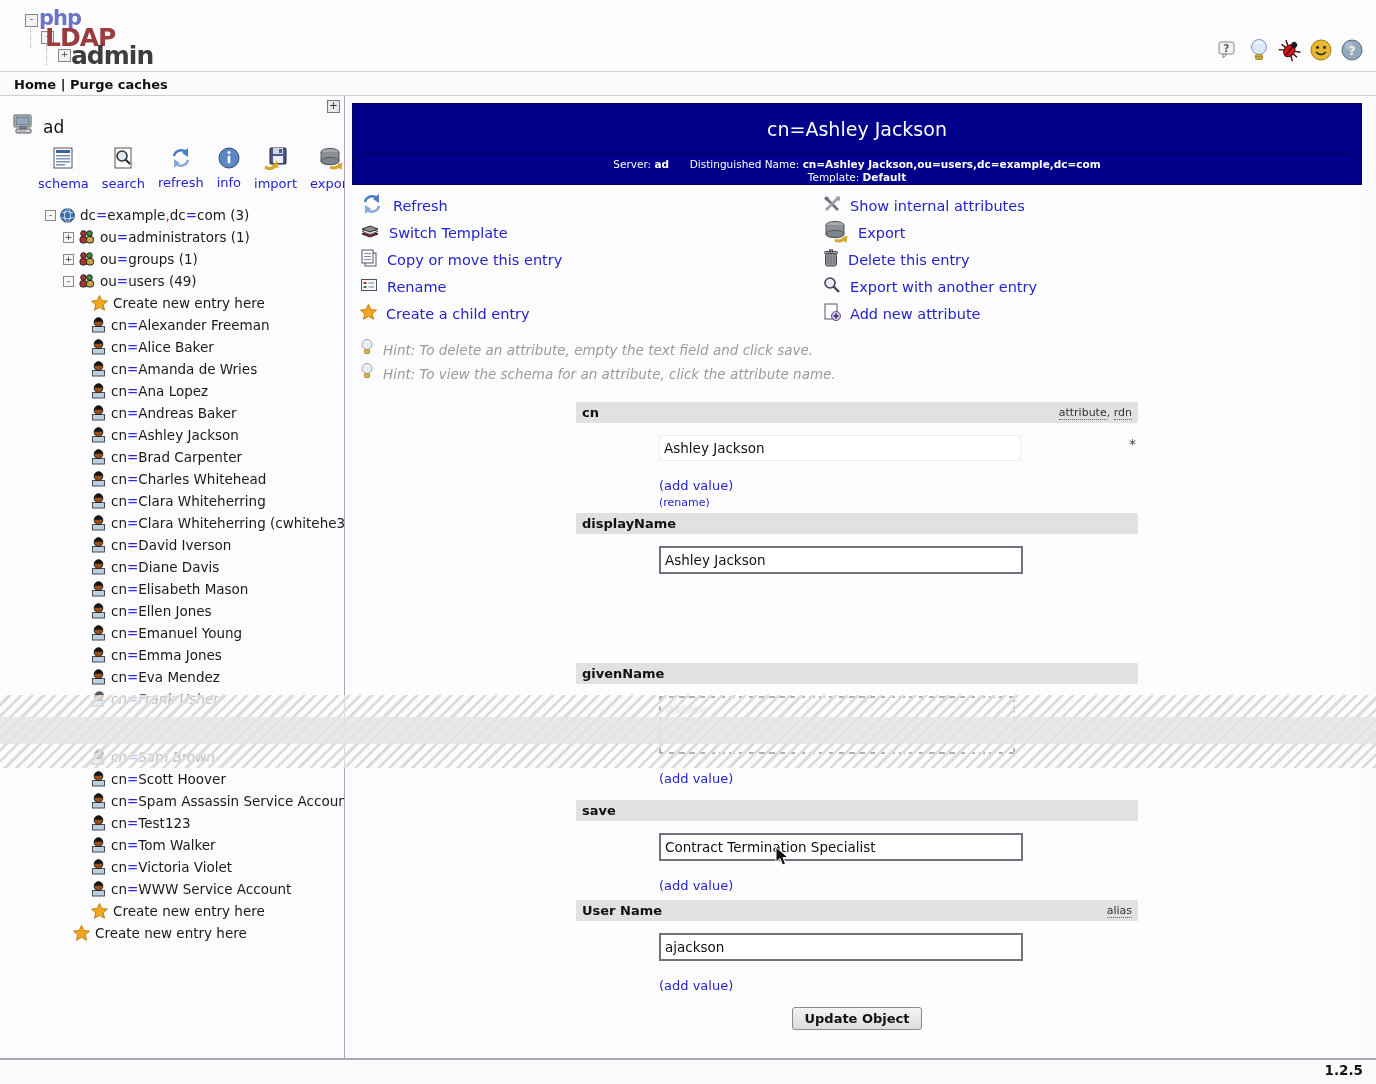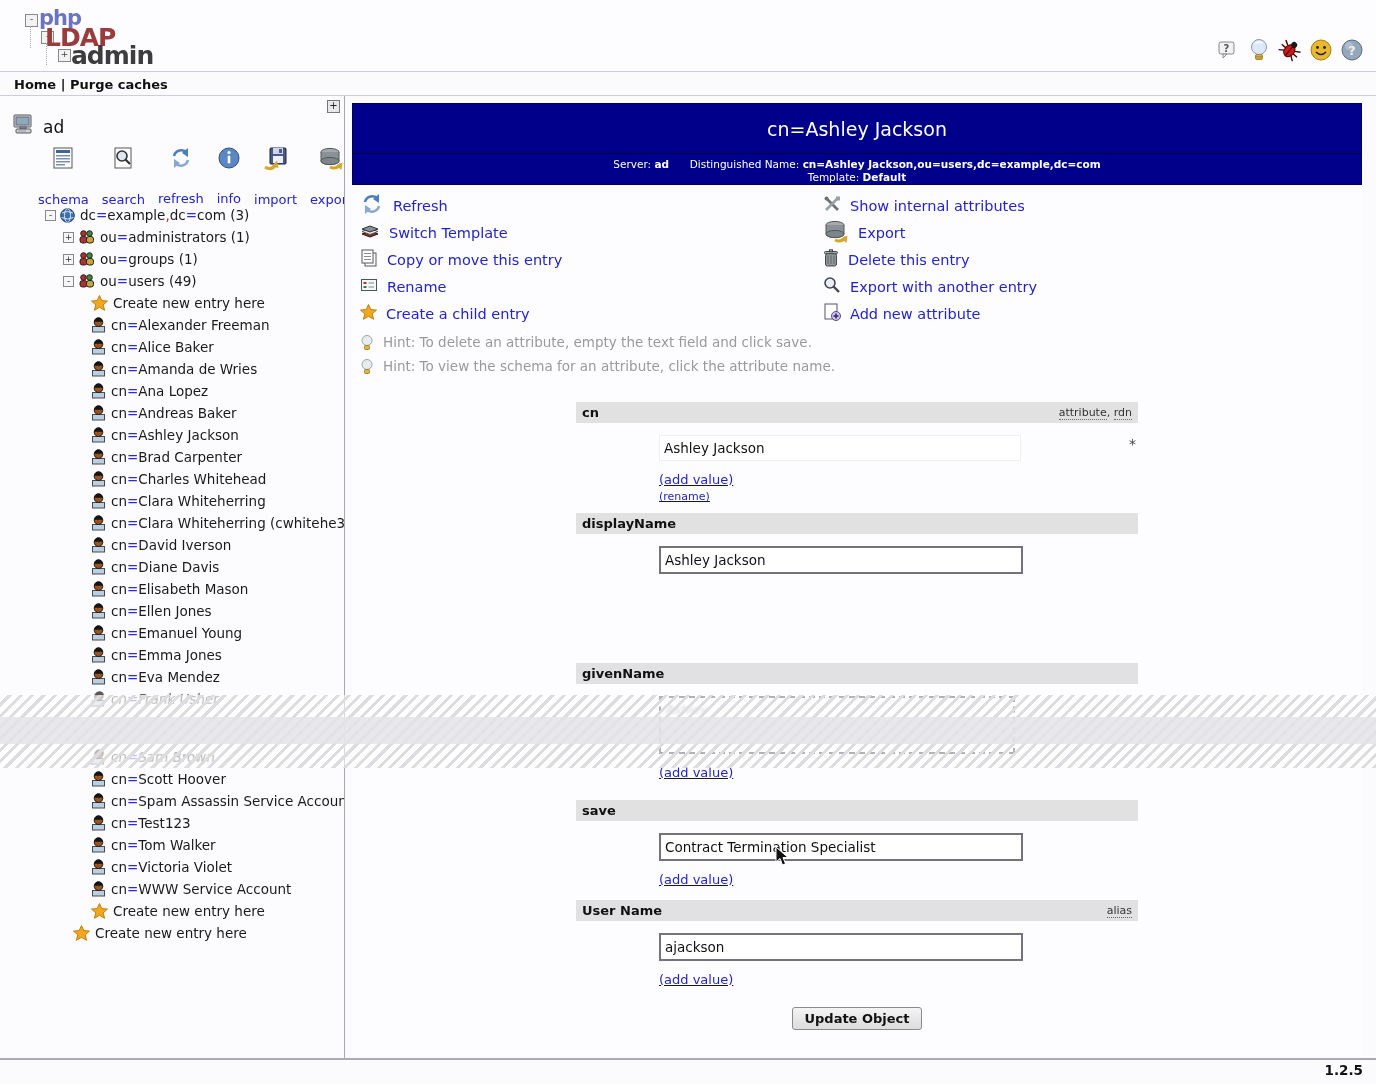--- a/index.html
+++ b/index.html
@@ -26,21 +26,21 @@
   .hr2{position:absolute;left:0;top:95px;width:1376px;height:1px;background:#cccdd6;}
 
   
   .sidebar{position:absolute;left:0;top:96px;width:344px;height:962px;background:#fcfcfe;
       border-right:1px solid #a6a6b4;overflow:hidden;}
   .expand-all{position:absolute;right:4px;top:4px;width:11px;height:11px;border:1px solid #777;
       background:#e8e8e8;font-size:10px;line-height:9px;text-align:center;color:#222;cursor:pointer;}
   .serverrow{position:absolute;left:12px;top:18px;display:flex;align-items:center;gap:7px;}
   .servername{font-size:17px;color:#111;}
   .tools{position:absolute;left:38px;top:50px;display:flex;gap:13px;}
-  .tool{display:flex;flex-direction:column;align-items:center;gap:18px;cursor:pointer;}
+  .tool{display:flex;flex-direction:column;align-items:center;gap:2px;cursor:pointer;}
   .tool .tlabel{color:#2323cc;font-size:13px;}
   .tree{position:absolute;left:0;top:108px;width:344px;}
   .trow{display:flex;align-items:center;height:22px;white-space:nowrap;cursor:pointer;font-size:13.5px;}
   .trow.lvl0{padding-left:45px;}
   .trow.lvl1{padding-left:63px;}
   .trow.lvl2{padding-left:91px;}
   .trow.lvl1.star{padding-left:73px;}
   .trow .exp{width:9px;height:9px;border:1px solid #888;background:#f6f6f6;font-size:9px;line-height:8px;
       text-align:center;color:#333;margin-right:4px;flex:none;}
   .trow .ic{margin-right:5px;display:inline-flex;flex:none;}
@@ -48,50 +48,50 @@
   .comma{color:#cc2222;}
   .glitched{filter:blur(0.7px);opacity:.7;transform:skewX(-8deg);}
   .tree-gap{height:36px;}
 
   
   .main{position:absolute;left:352px;top:96px;width:1010px;height:962px;background:#fdfdff;}
   .bluehead{position:absolute;left:0;top:7px;width:1010px;height:82px;background:#00008b;border:1px solid #000060;
       box-sizing:border-box;color:#fff;}
   .bluehead .title{text-align:center;font-size:19px;margin-top:14px;}
   .bluehead .sub{border-top:1px solid #000050;margin-top:13px;padding-top:4px;text-align:center;
-      font-size:10.5px;line-height:13px;}
+      font-size:10.5px;line-height:13px;border-radius:15px;}
   .bluehead b{font-weight:bold;}
   .bluehead .gap{display:inline-block;width:14px;}
 
   .actions{position:absolute;left:0;top:96px;width:1010px;height:232px;}
   .acol{position:absolute;top:0;}
   .acol.left{left:8px;}
   .acol.right{left:471px;}
   .arow{display:flex;align-items:center;height:27px;gap:9px;cursor:pointer;}
   .arow .albl{color:#2323cc;font-size:14.5px;}
   .hints{position:absolute;left:8px;top:142px;}
-  .hintrow{display:flex;align-items:flex-start;height:24px;gap:9px;color:#9a9a9a;font-size:13.5px;}
+  .hintrow{display:flex;align-items:flex-end;height:24px;gap:9px;color:#9a9a9a;font-size:13.5px;font-style:italic;}
 
   .form{position:absolute;left:224px;top:306px;width:562px;height:660px;}
   .attr{position:absolute;left:0;width:562px;}
   .attr-head{height:21px;line-height:21px;background:#e1e1e1;padding:0 6px;box-sizing:border-box;
       display:flex;justify-content:space-between;align-items:center;}
   .attr-name{font-weight:bold;font-size:13px;color:#111;cursor:pointer;}
   .attr-badges{font-size:11px;color:#333;}
   .attr-badges .badge{border-bottom:1px dotted #666;cursor:default;}
   .attr-body{margin-left:83px;margin-top:12px;position:relative;}
   .plainval{width:352px;height:22px;background:#fff;border:1px solid #ededf2;font-size:13.5px;
       padding:1px 4px;box-sizing:content-box;font-family:inherit;color:#111;}
   .inputval{width:352px;height:22px;background:#fff;border:2px solid #73737f;font-size:13.5px;
       padding:1px 4px;font-family:inherit;color:#111;}
   .glitchbox{width:352px;height:54px;border:2px dashed #555;background:transparent;position:relative;}
   .glitchbox .ghost{position:absolute;left:5px;top:4px;font-size:12.5px;color:#8a8a9a;
       filter:blur(0.9px);opacity:.75;transform:skewX(-12deg);}
   .reqstar{position:absolute;right:2px;top:34px;font-size:14px;color:#444;}
-  .vlinks{margin-top:10px;text-decoration:underline;}
+  .vlinks{margin-top:16px;}
   .vlinks .lnk{color:#2323cc;font-size:13px;cursor:pointer;display:block;line-height:17px;}
   .vlinks .lnk.small{font-size:11px;}
   .submitrow{position:absolute;left:0;top:605px;width:562px;text-align:center;}
   .submitbtn{font-family:inherit;font-size:13px;color:#111;background:linear-gradient(#f4f4f4,#dcdcdc);
       border:1px solid #8a8a8a;border-radius:3px;padding:3px 11px;cursor:pointer;font-weight:bold;}
 
   
   .bottomrule{position:absolute;left:0;top:1058px;width:1376px;height:2px;background:#a9a9b8;}
   .version{position:absolute;right:13px;top:1062px;font-weight:bold;font-size:13.5px;color:#111;margin-left:48px;}
 

